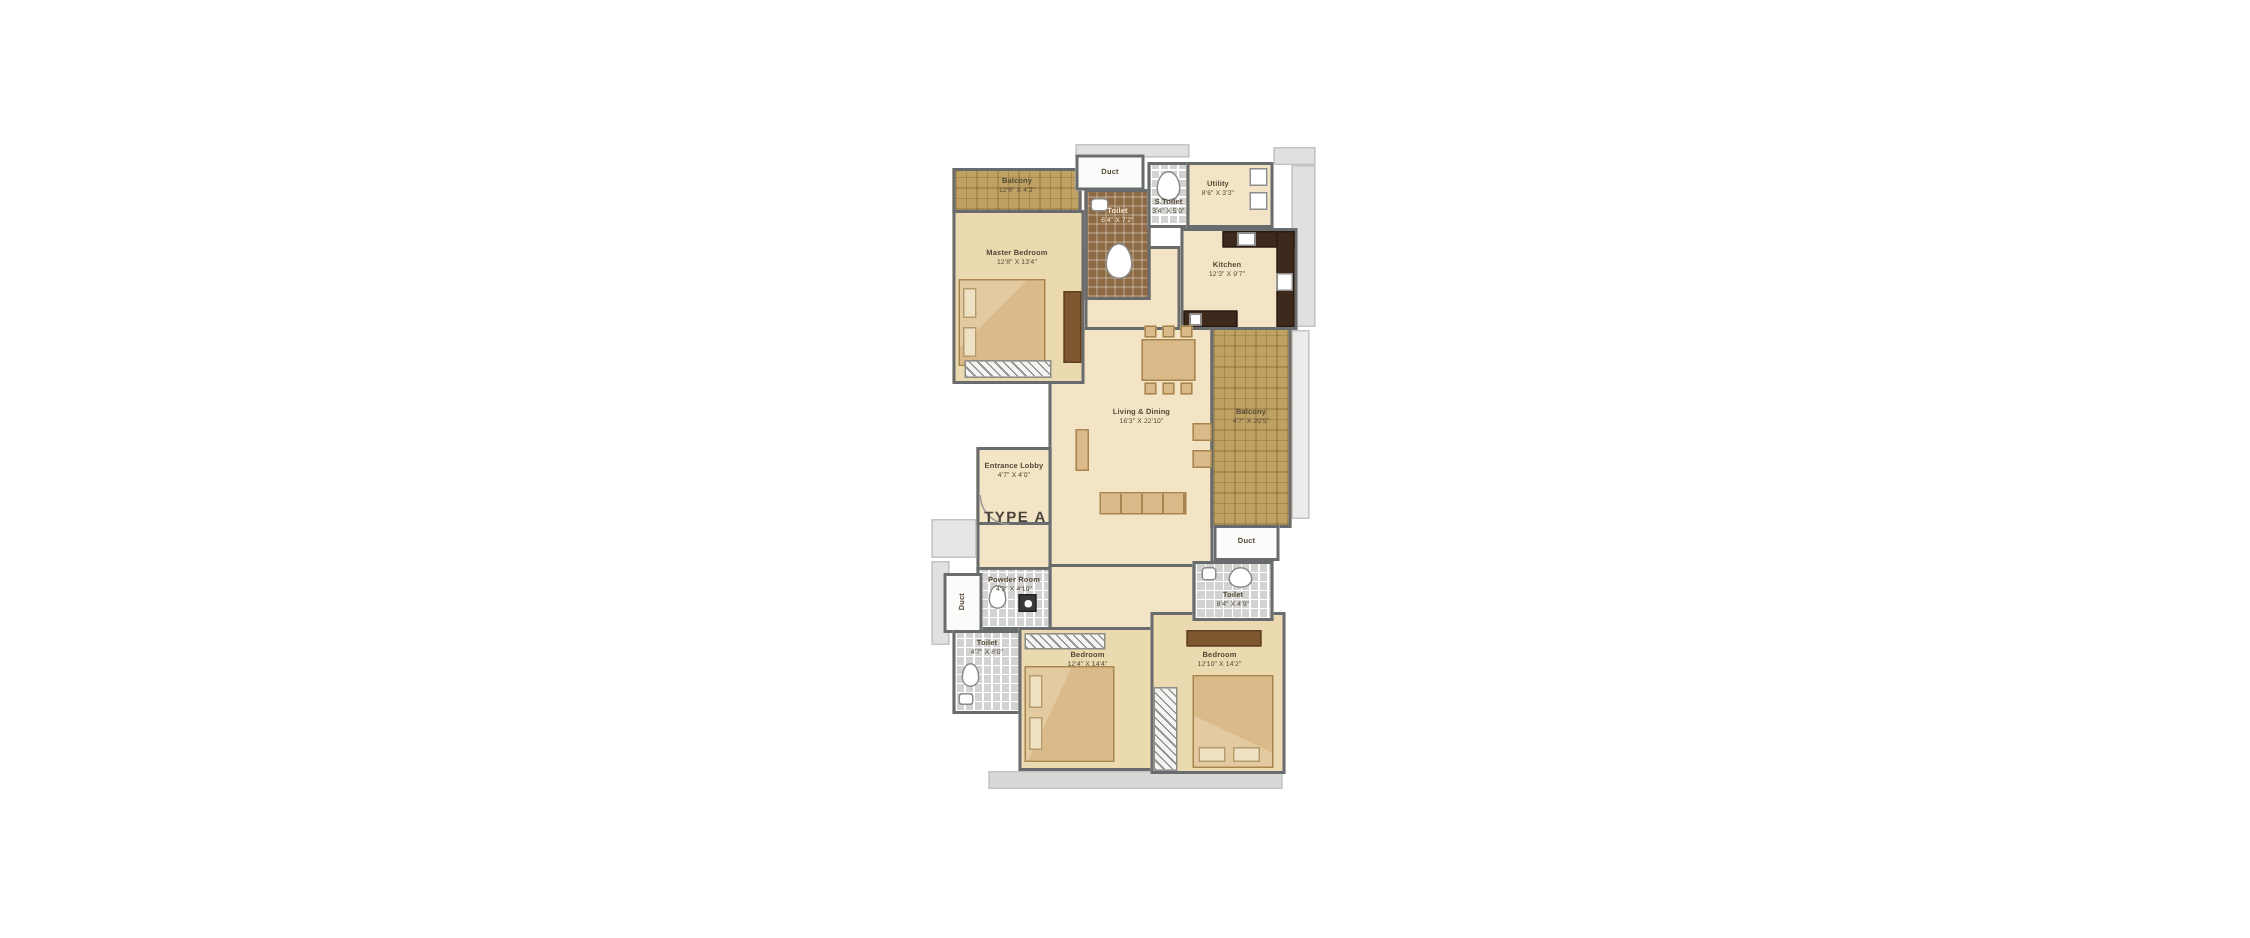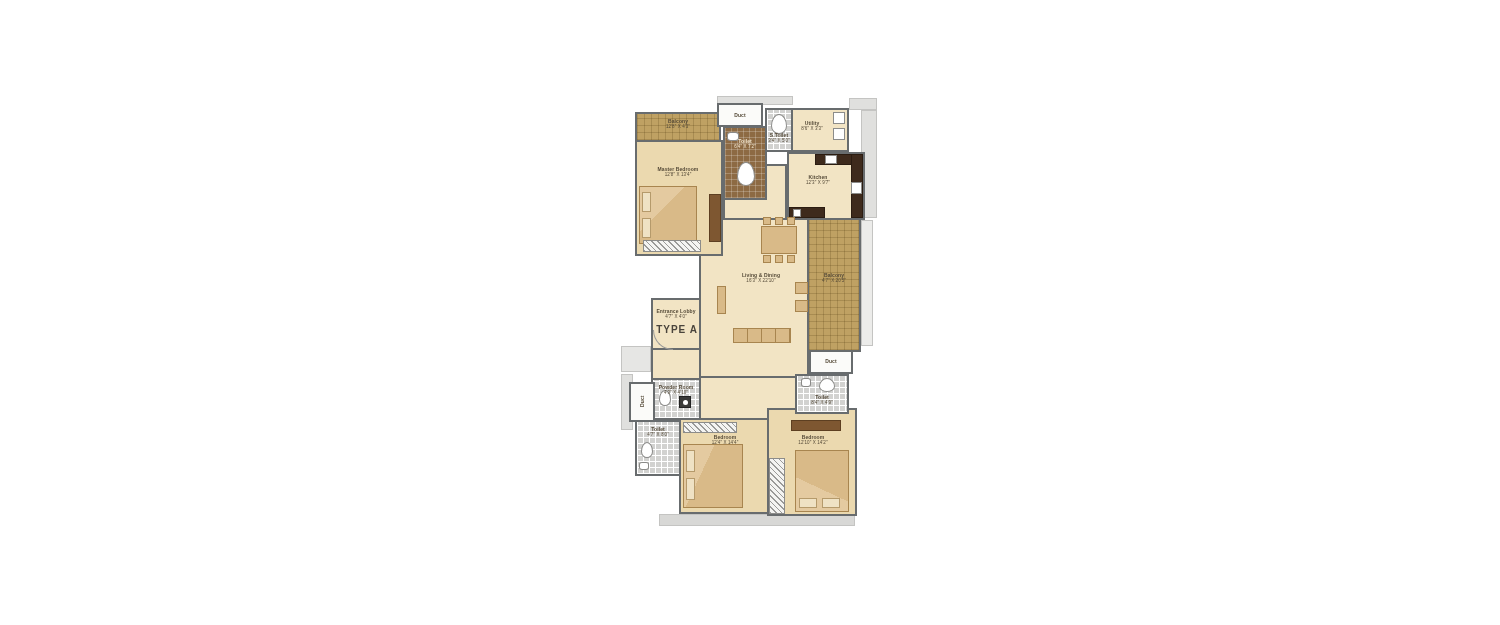--- a/index.html
+++ b/index.html
@@ -183,21 +183,21 @@
     <span class="dm">16'3" X 22'10"</span>
   </div>
   <div class="lbl" style="left:188px;top:182px;width:50px;">
     <span class="nm">Balcony</span>
     <span class="dm">4'7" X 20'5"</span>
   </div>
   <div class="lbl" style="left:32px;top:218px;width:46px;">
     <span class="nm">Entrance Lobby</span>
     <span class="dm">4'7" X 4'0"</span>
   </div>
-  <div class="typelbl" style="left:24px;top:234px;width:64px;">TYPE A</div>
+  <div class="typelbl" style="left:24px;top:250px;width:64px;">TYPE A</div>
   <div class="lbl" style="left:32px;top:294px;width:46px;">
     <span class="nm">Powder Room</span>
     <span class="dm">4'3" X 4'10"</span>
   </div>
   <div class="lbl rot" style="left:4px;top:308px;width:34px;">
     <span class="nm">Duct</span>
   </div>
   <div class="lbl" style="left:17px;top:336px;width:40px;">
     <span class="nm">Toilet</span>
     <span class="dm">4'7" X 8'0"</span>

